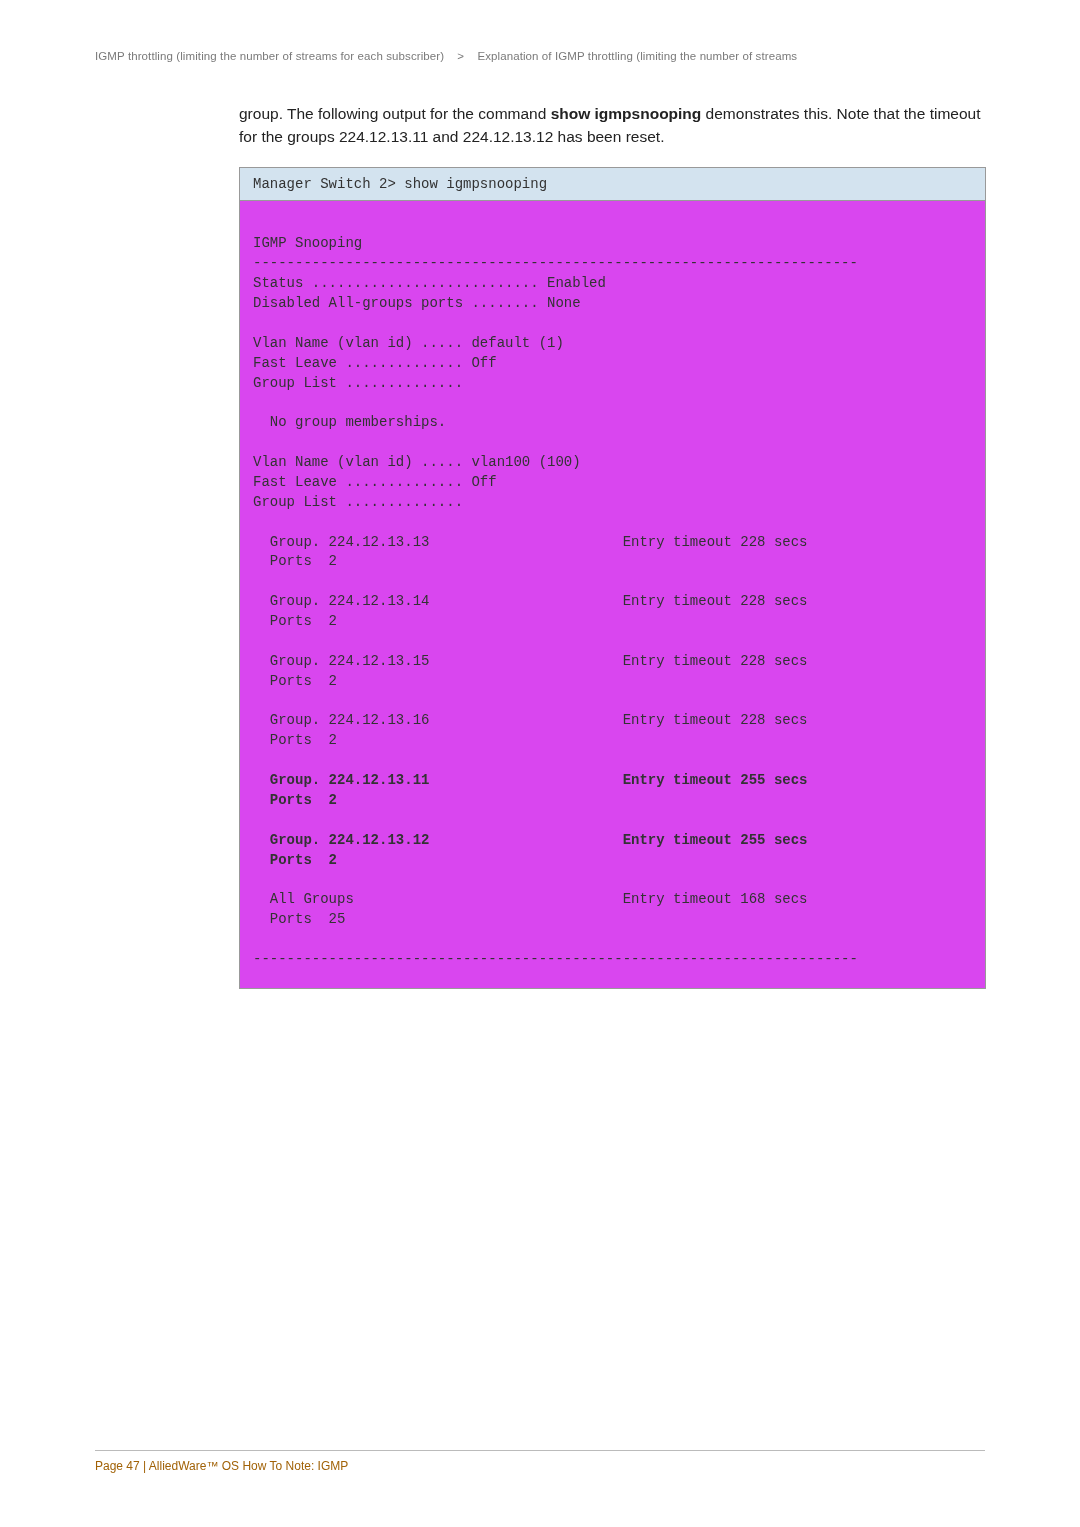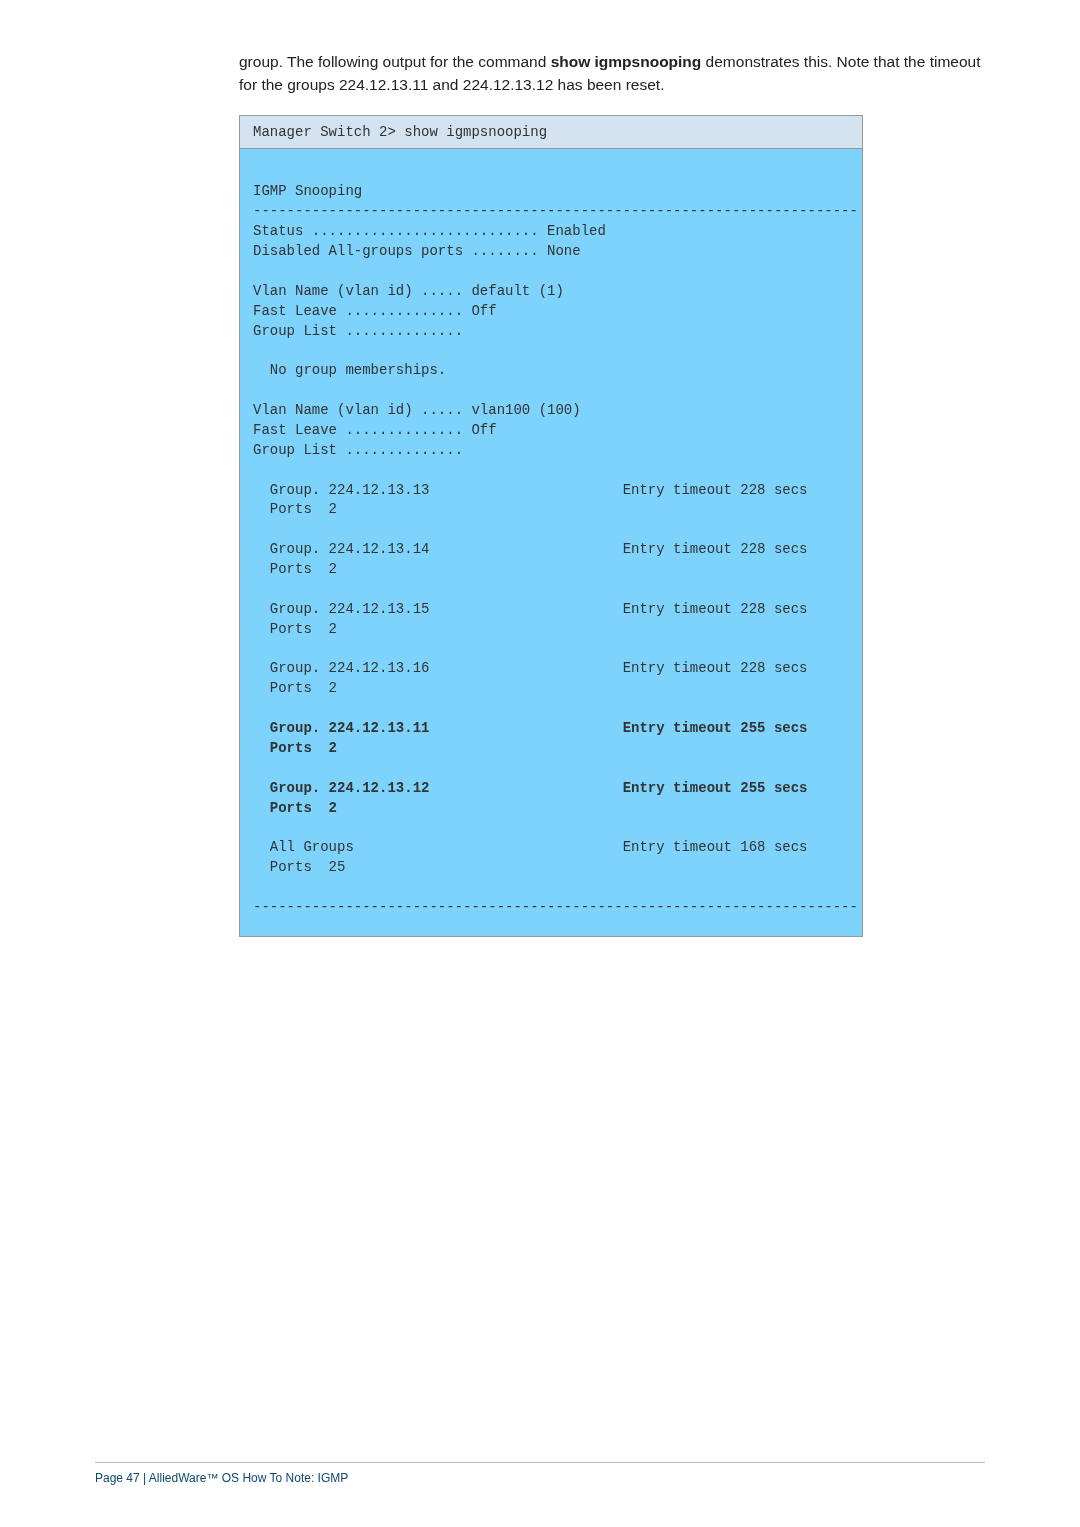--- a/index.html
+++ b/index.html
@@ -25,22 +25,22 @@
   }
   .intro {
     font-size: 15.5px;
     color: #222;
     line-height: 1.5;
     margin-bottom: 18px;
   }
   .intro .bold { font-weight: bold; margin-top: 12px; }
   .terminal-box {
     border: 1px solid #999;
-    background: #7dd3fc;
-    width: 624px;
+    background: #d946ef;
+    width: 747px;
   }
   .term-header {
     background: #d3e3ef;
     border-bottom: 1px solid #999;
     padding: 8px 13px;
     font-family: "Courier New", Courier, monospace;
     font-size: 14px;
     color: #333;
   }
   .term-body {
@@ -49,31 +49,38 @@
     font-size: 14px;
     color: #333;
     line-height: 1.42;
     white-space: pre;
   }
   .term-body .b { font-weight: bold; }
   .footer {
     position: absolute;
     left: 95px;
     right: 95px;
-    bottom: 42px;
+    bottom: 54px;
     border-top: 1px solid #bbb;
     padding-top: 8px;
     font-size: 12px;
-    color: #0c4a6e;
+    color: #a16207;
   }
 </style>
 </head>
 <body>
 
 <div class="page">
+  <div class="breadcrumb">
+    <span>IGMP throttling (limiting the number of streams for each subscriber)</span>
+    &nbsp;&nbsp;
+    <span>&gt;</span>
+    &nbsp;&nbsp;
+    <span>Explanation of IGMP throttling (limiting the number of streams</span>
+  </div>
 
   <div class="content-indent">
     <p class="intro">
       <span>group. The following output for the command </span><span class="bold">show igmpsnooping</span><span> demonstrates this. Note that the timeout for the groups 224.12.13.11 and 224.12.13.12 has been reset.</span>
     </p>
 
     <div class="terminal-box">
       <div class="term-header">Manager Switch 2&gt; show igmpsnooping</div>
 <div class="term-body">
 <span>IGMP Snooping</span>

